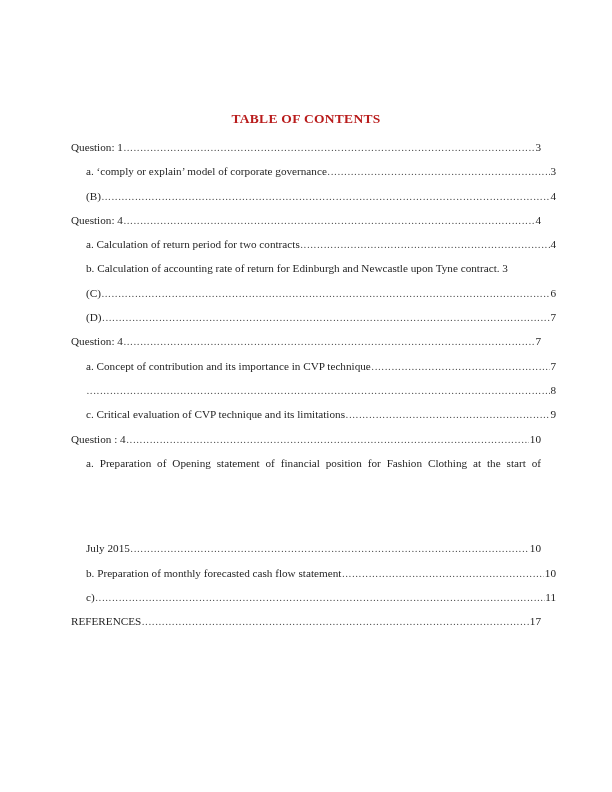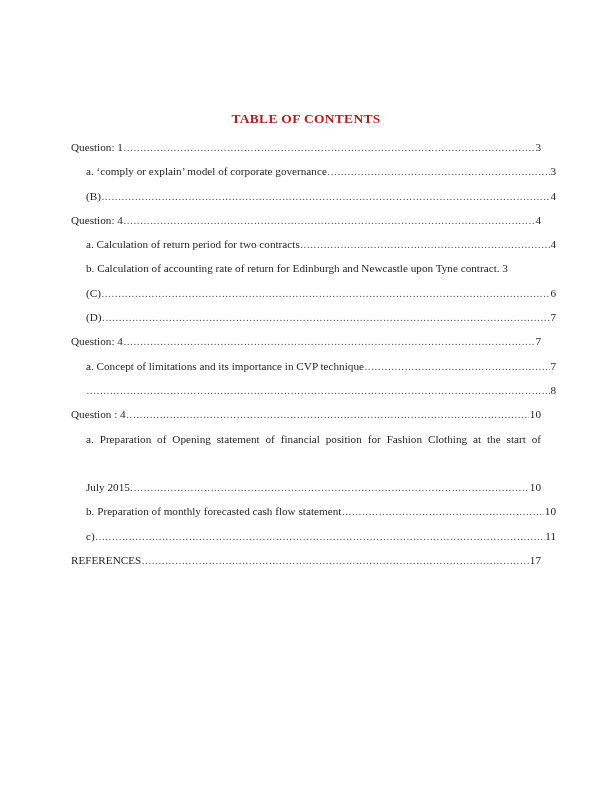--- a/index.html
+++ b/index.html
@@ -123,20 +123,21 @@
     display: inline-block;
     width: 100%;
     height: 0;
   }
 
   .toc-wrap .wrap-second {
     display: flex;
     align-items: baseline;
     width: 100%;
     white-space: nowrap;
+    margin-top: 37px;
   }
 </style>
 </head>
 <body>
 
 <div class="page">
 
   <div class="toc-title">TABLE OF CONTENTS</div>
 
   <div class="toc-body">
@@ -187,30 +188,35 @@
       <span class="toc-page">7</span>
     </div>
 
     <div class="toc-row level-1">
       <span class="toc-label">Question: 4</span>
       <span class="toc-leader"></span>
       <span class="toc-page">7</span>
     </div>
 
     <div class="toc-row level-2">
-      <span class="toc-label">a. Concept of limitations and its importance in CVP technique</span>
+      <span class="toc-label">a. Concept of contribution and its importance in CVP technique</span>
       <span class="toc-leader"></span>
       <span class="toc-page">7</span>
     </div>
 
     <div class="toc-row level-2">
       <span class="toc-leader"></span>
       <span class="toc-page">8</span>
     </div>
 
+    <div class="toc-row level-2">
+      <span class="toc-label">c. Critical evaluation of CVP technique and its limitations</span>
+      <span class="toc-leader"></span>
+      <span class="toc-page">9</span>
+    </div>
 
     <div class="toc-row level-1">
       <span class="toc-label">Question : 4</span>
       <span class="toc-leader"></span>
       <span class="toc-page">10</span>
     </div>
 
     <div class="toc-wrap">
       <span class="wrap-first">
         <span>a. Preparation of Opening statement of financial position for Fashion Clothing at the start of</span>

